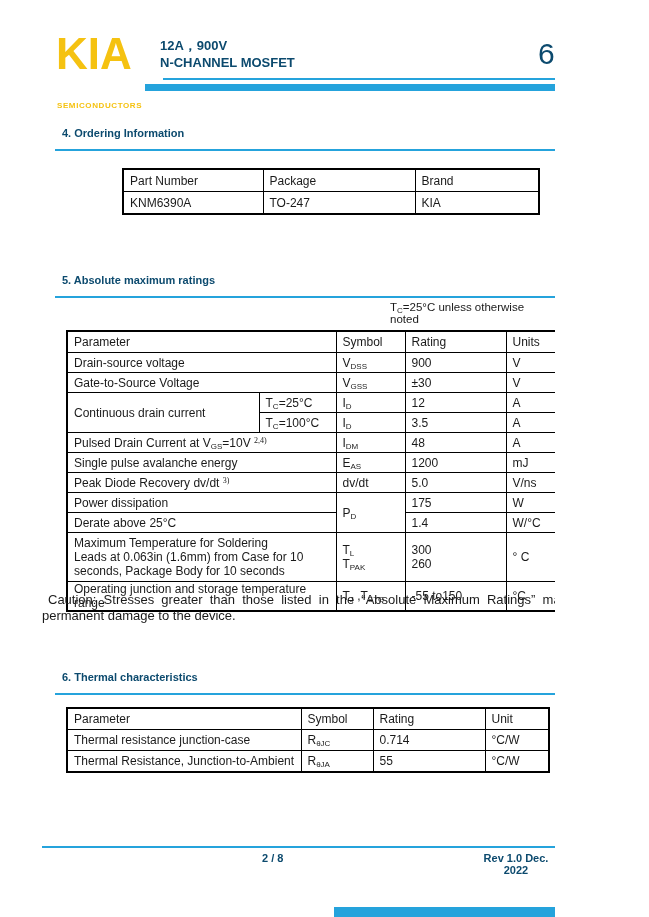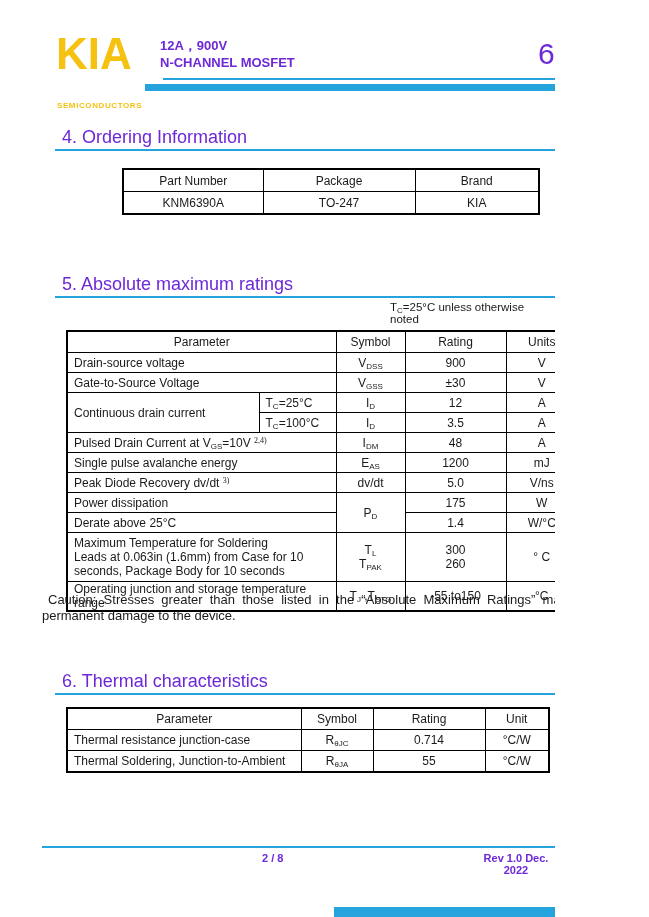--- a/index.html
+++ b/index.html
@@ -1,36 +1,36 @@
 <!DOCTYPE html>
 <html><head>
 <meta charset="utf-8">
 <style>
   html,body{margin:0;padding:0;background:#fff;}
   #page{
     position:relative;width:555px;height:917px;background:#ffffff;
     font-family:"Liberation Sans","DejaVu Sans",sans-serif;color:#1a1a1a;overflow:hidden;
   }
   .abs{position:absolute;}
-  .accent{color:#6d28d9;}
+  .accent{color:#0c4a6e;}
   
   .logo{left:56px;top:30px;font-size:44px;font-weight:bold;color:#F5C211;letter-spacing:0px;line-height:48px;}
   .logo-sub{left:57px;top:101px;font-size:8px;font-weight:bold;color:#F5C211;letter-spacing:0.6px;}
   .hdr-sub{left:160px;top:37px;font-size:13px;font-weight:bold;line-height:17px;}
   .hdr-part{left:538px;top:38px;font-size:30px;line-height:32px;}
   .thin-rule{left:163px;top:78px;width:455px;height:2px;background:#25A3DC;}
   .thick-bar{left:145px;top:84px;width:486px;height:7px;background:#25A3DC;}
   
-  .sec-title{font-size:18px;font-weight:normal;}
+  .sec-title{font-size:11px;font-weight:bold;}
   .sec-rule{left:55px;width:550px;height:2px;background:#25A3DC;}
   
   table{border-collapse:collapse;table-layout:fixed;font-size:12px;color:#1a1a1a;}
   table.bordered{border:2px solid #000;}
   table.bordered td{border:1px solid #000;padding:0 6px;height:19px;line-height:14px;}
-  td.c{text-align:center;}
+  td.c{text-align:left;}
   td.l{text-align:left;}
   .sb{font-size:8px;vertical-align:-2px;line-height:0;}
   .sp{font-size:8px;vertical-align:4px;line-height:0;font-family:Liberation Serif, serif;}
   .note{left:390px;top:301px;font-size:11.5px;}
   .caution{left:42px;top:592px;width:567px;font-size:13px;line-height:16px;text-align:justify;text-indent:6px;}
   .footer-rule{left:42px;top:846px;width:567px;height:2px;background:#25A3DC;}
   .footer-txt{font-size:11px;font-weight:bold;text-align:center;}
   .bottom-bar{left:334px;top:907px;width:315px;height:10px;background:#25A3DC;}
 </style>
 </head>
@@ -189,21 +189,21 @@
       <td class="c">Rating</td>
       <td class="c">Unit</td>
     </tr>
     <tr>
       <td class="l" style="height:20px;">Thermal resistance junction-case</td>
       <td class="c"><span>R</span><sub class="sb">θJC</sub></td>
       <td class="c">0.714</td>
       <td class="c">°C/W</td>
     </tr>
     <tr>
-      <td class="l" style="height:20px;">Thermal Soldering, Junction-to-Ambient</td>
+      <td class="l" style="height:20px;">Thermal Resistance, Junction-to-Ambient</td>
       <td class="c"><span>R</span><sub class="sb">θJA</sub></td>
       <td class="c">55</td>
       <td class="c">°C/W</td>
     </tr>
   </tbody>
     </table>
 
   <div class="abs footer-rule"></div>
   <div class="abs footer-txt accent" style="left:262px;top:852px;">2 / 8</div>
   <div class="abs footer-txt accent" style="left:477px;top:852px;">Rev 1.0 Dec. 2022</div>

